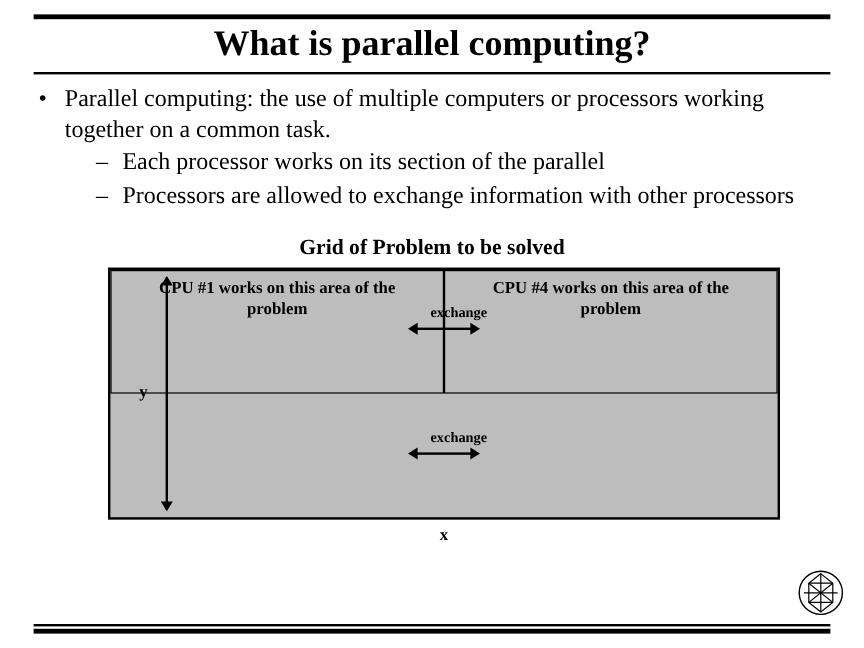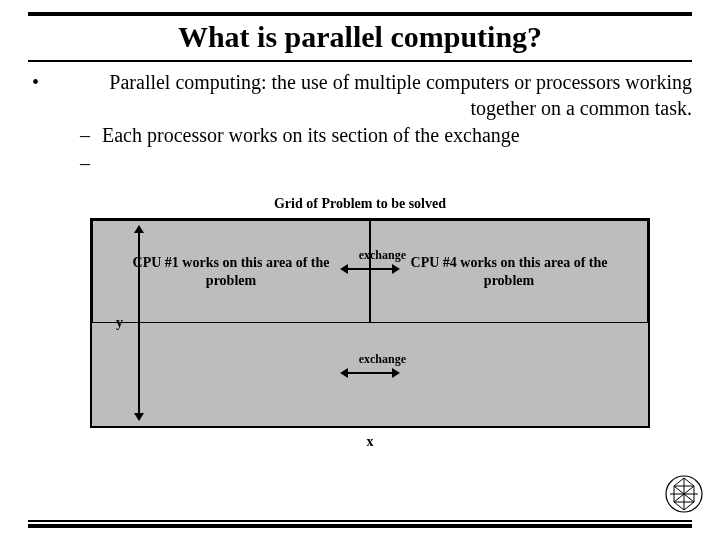--- a/index.html
+++ b/index.html
@@ -26,32 +26,32 @@
     font-weight: bold;
     text-align: center;
   }
   .bullets {
     font-size: 20px;
     line-height: 1.28;
     padding-left: 4px;
   }
   .b1 { display: flex; margin-bottom: 2px; }
   .b1 .dot { width: 22px; flex: 0 0 22px; }
-  .b1 .txt { flex: 1; text-align: right; }
+  .b1 .txt { flex: 1; }
   .b2 { display: flex; padding-left: 48px; margin-bottom: 2px; }
   .b2 .dash { width: 22px; flex: 0 0 22px; }
   .b2 .txt { flex: 1; }
 
   .diagram-area {
     margin-top: 20px;
     position: relative;
     height: 294px;
   }
   .grid-caption {
-    font-size: 14px;
+    font-size: 18px;
     font-weight: bold;
     text-align: center;
     margin-bottom: 6px;
   }
   .grid-holder {
     position: relative;
     margin-left: 62px;
     width: 560px;
   }
   .grid {
@@ -59,21 +59,20 @@
     display: grid;
     grid-template-columns: 1fr 1fr;
     grid-template-rows: 1fr 1fr;
     width: 560px;
     height: 210px;
     background: #bdbdbd;
   }
   .cell {
     border: 1px solid #000;
     display: flex;
-    align-items: center;
     justify-content: center;
     text-align: center;
     font-size: 14px;
     font-weight: bold;
     padding: 6px 28px;
     line-height: 1.25;
     position: relative;
   }
   .exchange {
     position: absolute;
@@ -172,24 +171,25 @@
     <div class="title">What is parallel computing?</div>
   </div>
 
   <div class="bullets">
     <div class="b1">
       <div class="dot">•</div>
       <div class="txt">Parallel computing: the use of multiple computers or processors working together on a common task.</div>
     </div>
     <div class="b2">
       <div class="dash">–</div>
-      <div class="txt">Each processor works on its section of the exchange</div>
+      <div class="txt">Each processor works on its section of the parallel</div>
     </div>
     <div class="b2">
       <div class="dash">–</div>
+      <div class="txt">Processors are allowed to exchange information with other processors</div>
     </div>
   </div>
 
   <div class="diagram-area">
     <div class="grid-caption">Grid of Problem to be solved</div>
 
     <div class="grid-holder">
 
       <div class="yaxis">
         <div class="yl">y</div>

